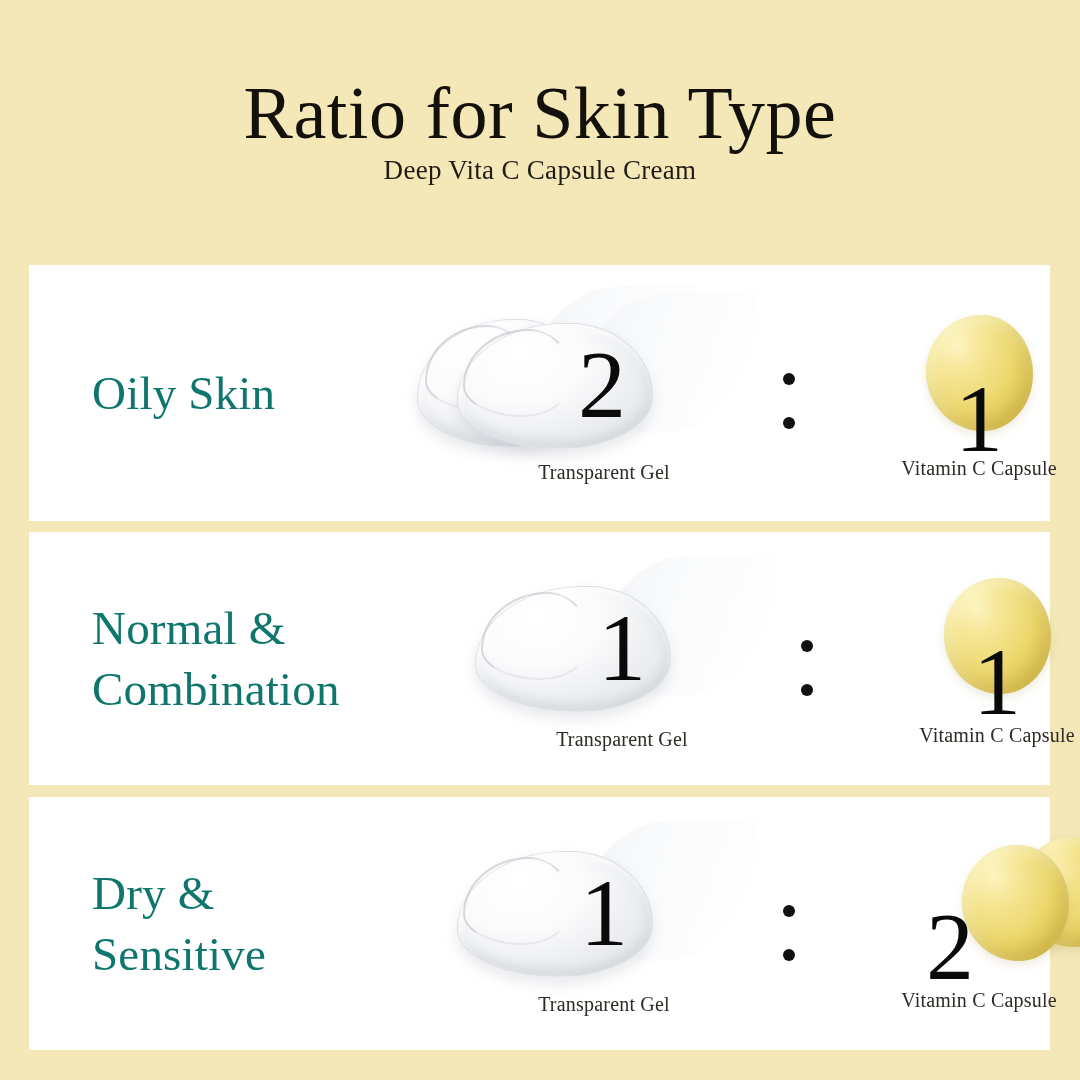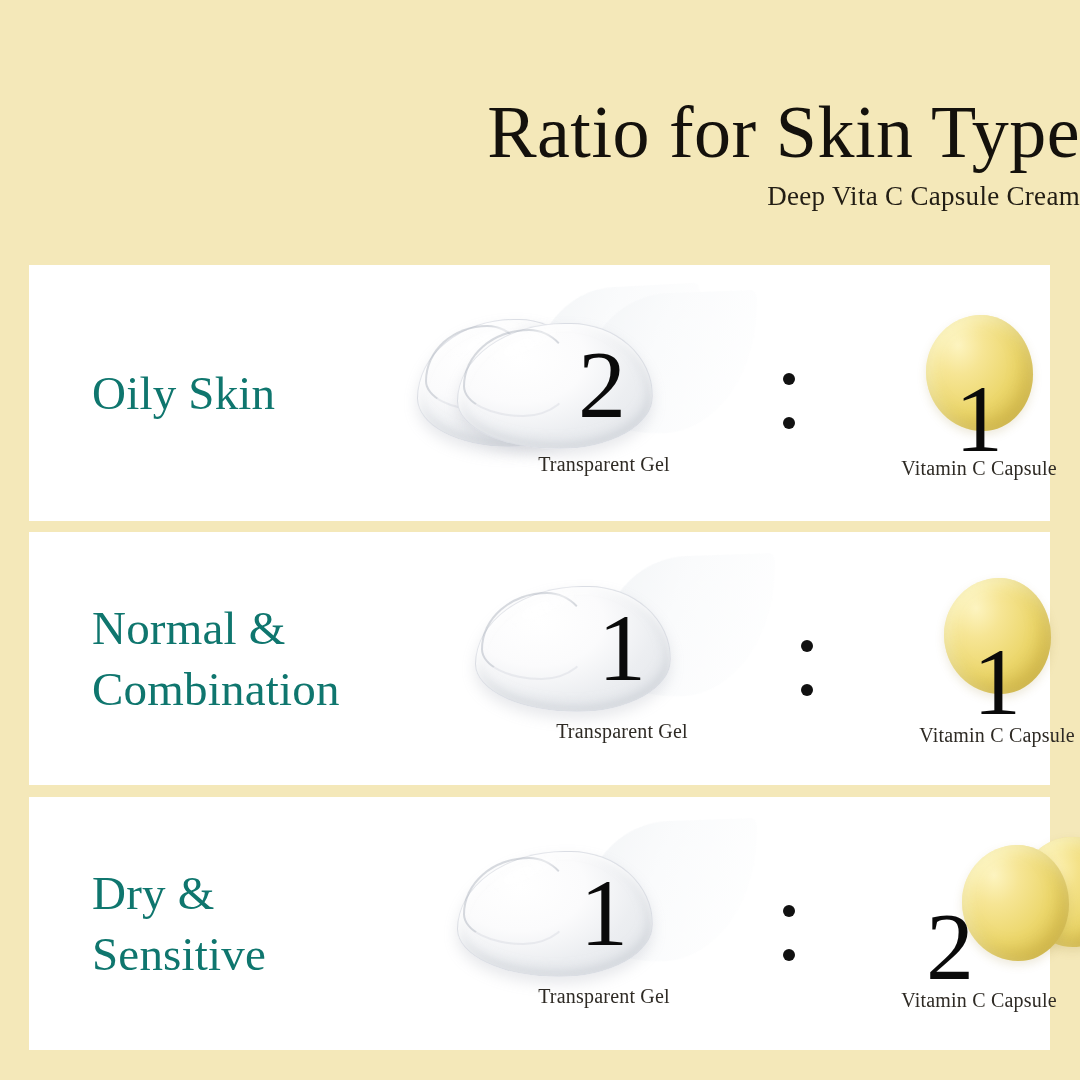--- a/index.html
+++ b/index.html
@@ -11,39 +11,39 @@
   }
 
   body {
     background: #f4e8b9;
     font-family: "Liberation Serif", "DejaVu Serif", serif;
     position: relative;
   }
 
   
   .header {
-    text-align: right;
-    padding-top: 95px;
+    text-align: center;
+    padding-top: 76px;
   }
 
   .page-title {
     font-family: "Liberation Serif", "DejaVu Serif", serif;
     font-size: 74px;
     line-height: 1.02;
     font-weight: 400;
     color: #14110c;
     letter-spacing: 0.5px;
   }
 
   .page-subtitle {
     font-family: "Liberation Serif", "DejaVu Serif", serif;
     font-size: 27px;
     font-weight: 400;
     color: #221d14;
-    margin-top: 11px;
+    margin-top: 4px;
     letter-spacing: 0.3px;
   }
 
   
   .cards {
     position: absolute;
     left: 29px;
     top: 265px;
     width: 1021px;
   }
@@ -176,21 +176,21 @@
     left: 0;
     width: 330px;
     text-align: center;
     font-family: "Liberation Serif", "DejaVu Serif", serif;
     font-size: 20px;
     font-weight: 400;
     color: #2e2a24;
     letter-spacing: 0.2px;
   }
 
-  .gel-caption { top: 188px; }
+  .gel-caption { top: 196px; }
 
   
   .ratio-colon {
     position: absolute;
     left: 330px;
     top: 0;
     width: 60px;
     height: 100%;
   }
   .colon-dot {

